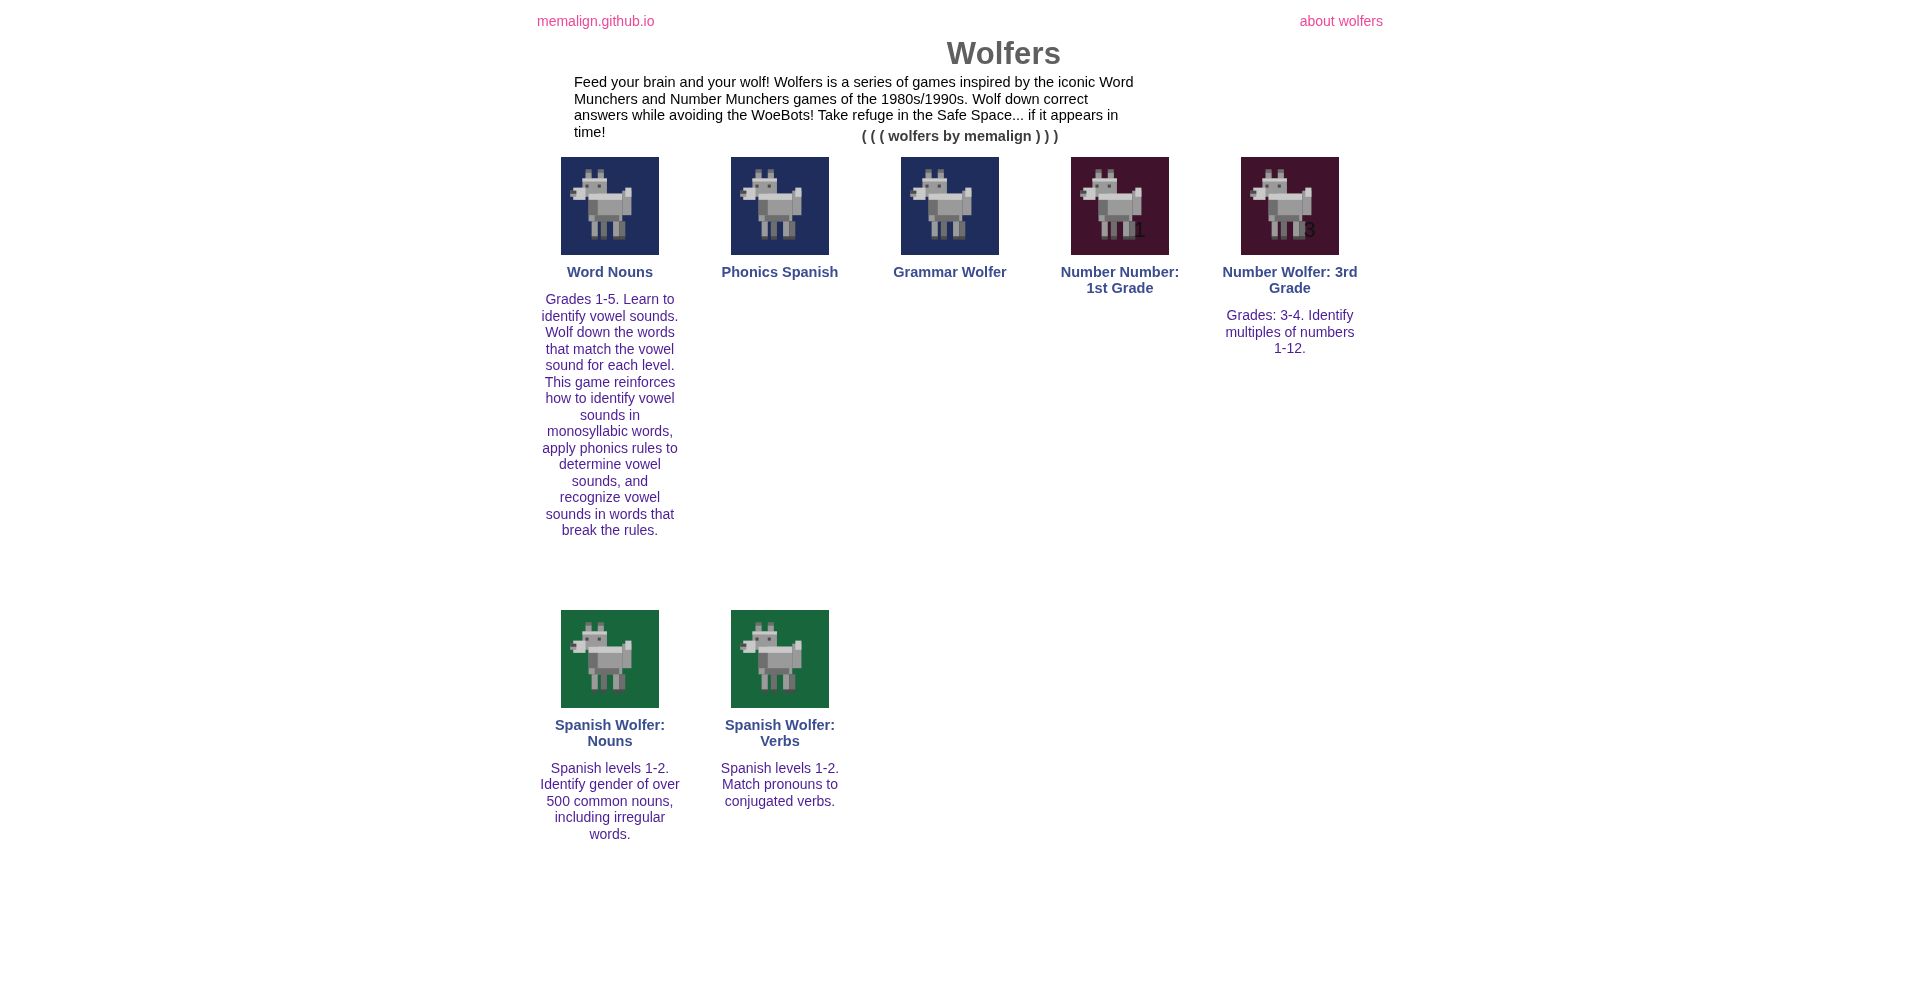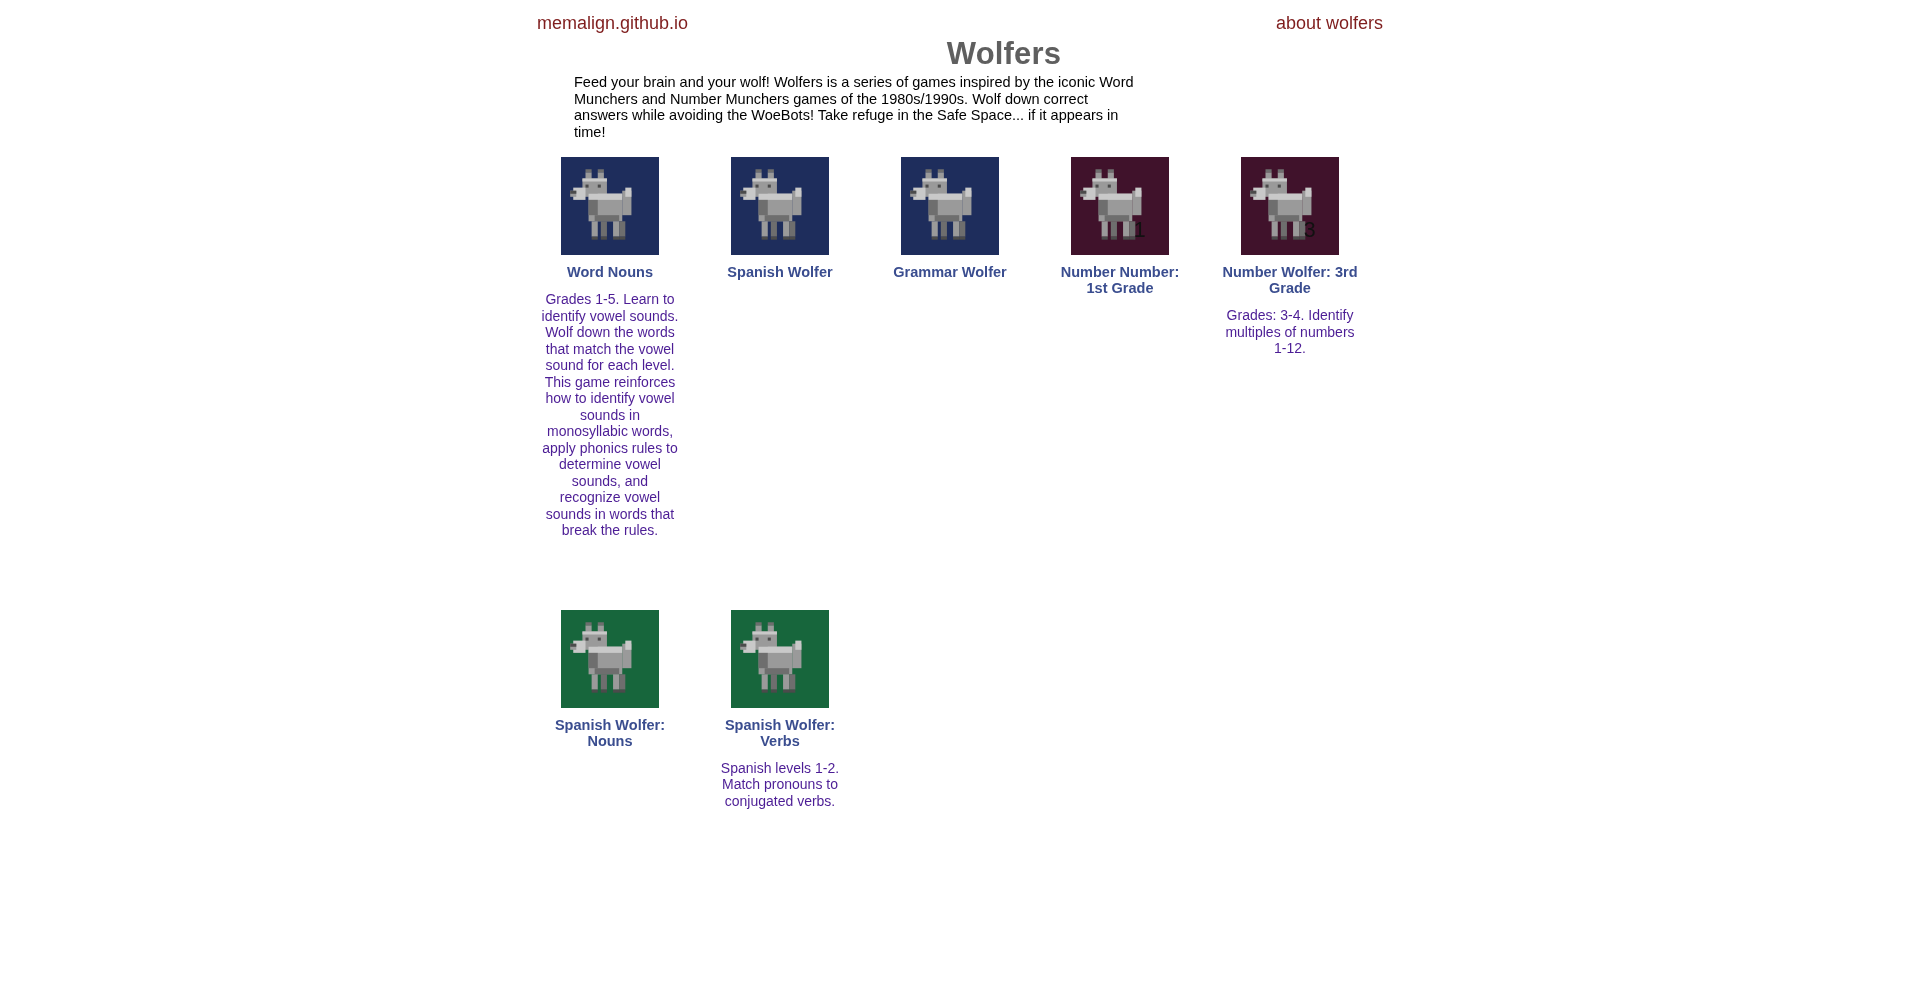--- a/index.html
+++ b/index.html
@@ -24,22 +24,22 @@
   
   .topnav {
     position: absolute;
     top: 10px;
     left: 537px;
     width: 846px;
     height: 24px;
   }
   .nav-link {
     position: absolute;
-    font-size: 18px;
-    color: #7f1d1d;
+    font-size: 14px;
+    color: #ec4899;
     text-decoration: none;
     white-space: nowrap;
     text-align: center;
   }
   .nav-left { left: 0; top: 3px; }
   .nav-right { right: 0; top: 3px; }
 
   
   .site-title {
     position: absolute;
@@ -133,20 +133,21 @@
     <a class="nav-link nav-left" href="#">memalign.github.io</a>
     <a class="nav-link nav-right" href="#">about wolfers</a>
   </div>
 
   <div class="site-title">Wolfers</div>
 
   <div class="intro">
     <p style="width:560px;margin:0 auto;text-align:left;">Feed your brain and your wolf! Wolfers is a series of games inspired by the iconic Word Munchers and Number Munchers games of the 1980s/1990s. Wolf down correct answers while avoiding the WoeBots! Take refuge in the Safe Space... if it appears in time!</p>
   </div>
 
+  <div class="byline">( ( ( wolfers by memalign ) ) )</div>
 
   <div class="grid">
     <div class="row row1">
 
       <div class="card">
         <svg class="thumb" viewBox="0 0 32 32">
           <rect class="bgfill" x="0" y="0" width="32" height="32" fill="#1e2d5c"></rect>
           <g class="wolfart">
               <rect x="8" y="5" width="2" height="3" fill="#9a9a9a"></rect>
               <rect x="12" y="5" width="2" height="3" fill="#9a9a9a"></rect>
@@ -205,21 +206,21 @@
               <rect x="13" y="21" width="2" height="5" fill="#6e6e6e"></rect>
               <rect x="17" y="21" width="2" height="5" fill="#9a9a9a"></rect>
               <rect x="19" y="21" width="2" height="5" fill="#6e6e6e"></rect>
               <rect x="10" y="26" width="2" height="1" fill="#4b4b4b"></rect>
               <rect x="13" y="26" width="2" height="1" fill="#4b4b4b"></rect>
               <rect x="17" y="26" width="2" height="1" fill="#4b4b4b"></rect>
               <rect x="19" y="26" width="2" height="1" fill="#4b4b4b"></rect>
               <rect x="9" y="14" width="3" height="5" fill="#6e6e6e"></rect>
             </g>
         </svg>
-        <a class="card-title" href="#">Spanish Wolfer</a>
+        <a class="card-title" href="#">Phonics Spanish</a>
       </div>
 
       <div class="card">
         <svg class="thumb" viewBox="0 0 32 32">
           <rect class="bgfill" x="0" y="0" width="32" height="32" fill="#1e2d5c"></rect>
           <g class="wolfart">
               <rect x="8" y="5" width="2" height="3" fill="#9a9a9a"></rect>
               <rect x="12" y="5" width="2" height="3" fill="#9a9a9a"></rect>
               <rect x="8" y="4" width="2" height="1" fill="#6e6e6e"></rect>
               <rect x="12" y="4" width="2" height="1" fill="#6e6e6e"></rect>
@@ -353,20 +354,21 @@
               <rect x="17" y="21" width="2" height="5" fill="#9a9a9a"></rect>
               <rect x="19" y="21" width="2" height="5" fill="#6e6e6e"></rect>
               <rect x="10" y="26" width="2" height="1" fill="#4b4b4b"></rect>
               <rect x="13" y="26" width="2" height="1" fill="#4b4b4b"></rect>
               <rect x="17" y="26" width="2" height="1" fill="#4b4b4b"></rect>
               <rect x="19" y="26" width="2" height="1" fill="#4b4b4b"></rect>
               <rect x="9" y="14" width="3" height="5" fill="#6e6e6e"></rect>
             </g>
         </svg>
         <a class="card-title" href="#">Spanish Wolfer: Nouns</a>
+        <div class="card-desc">Spanish levels 1-2. Identify gender of over 500 common nouns, including irregular words.</div>
       </div>
 
       <div class="card">
         <svg class="thumb" viewBox="0 0 32 32">
           <rect class="bgfill" x="0" y="0" width="32" height="32" fill="#17663c"></rect>
           <g class="wolfart">
               <rect x="8" y="5" width="2" height="3" fill="#9a9a9a"></rect>
               <rect x="12" y="5" width="2" height="3" fill="#9a9a9a"></rect>
               <rect x="8" y="4" width="2" height="1" fill="#6e6e6e"></rect>
               <rect x="12" y="4" width="2" height="1" fill="#6e6e6e"></rect>

